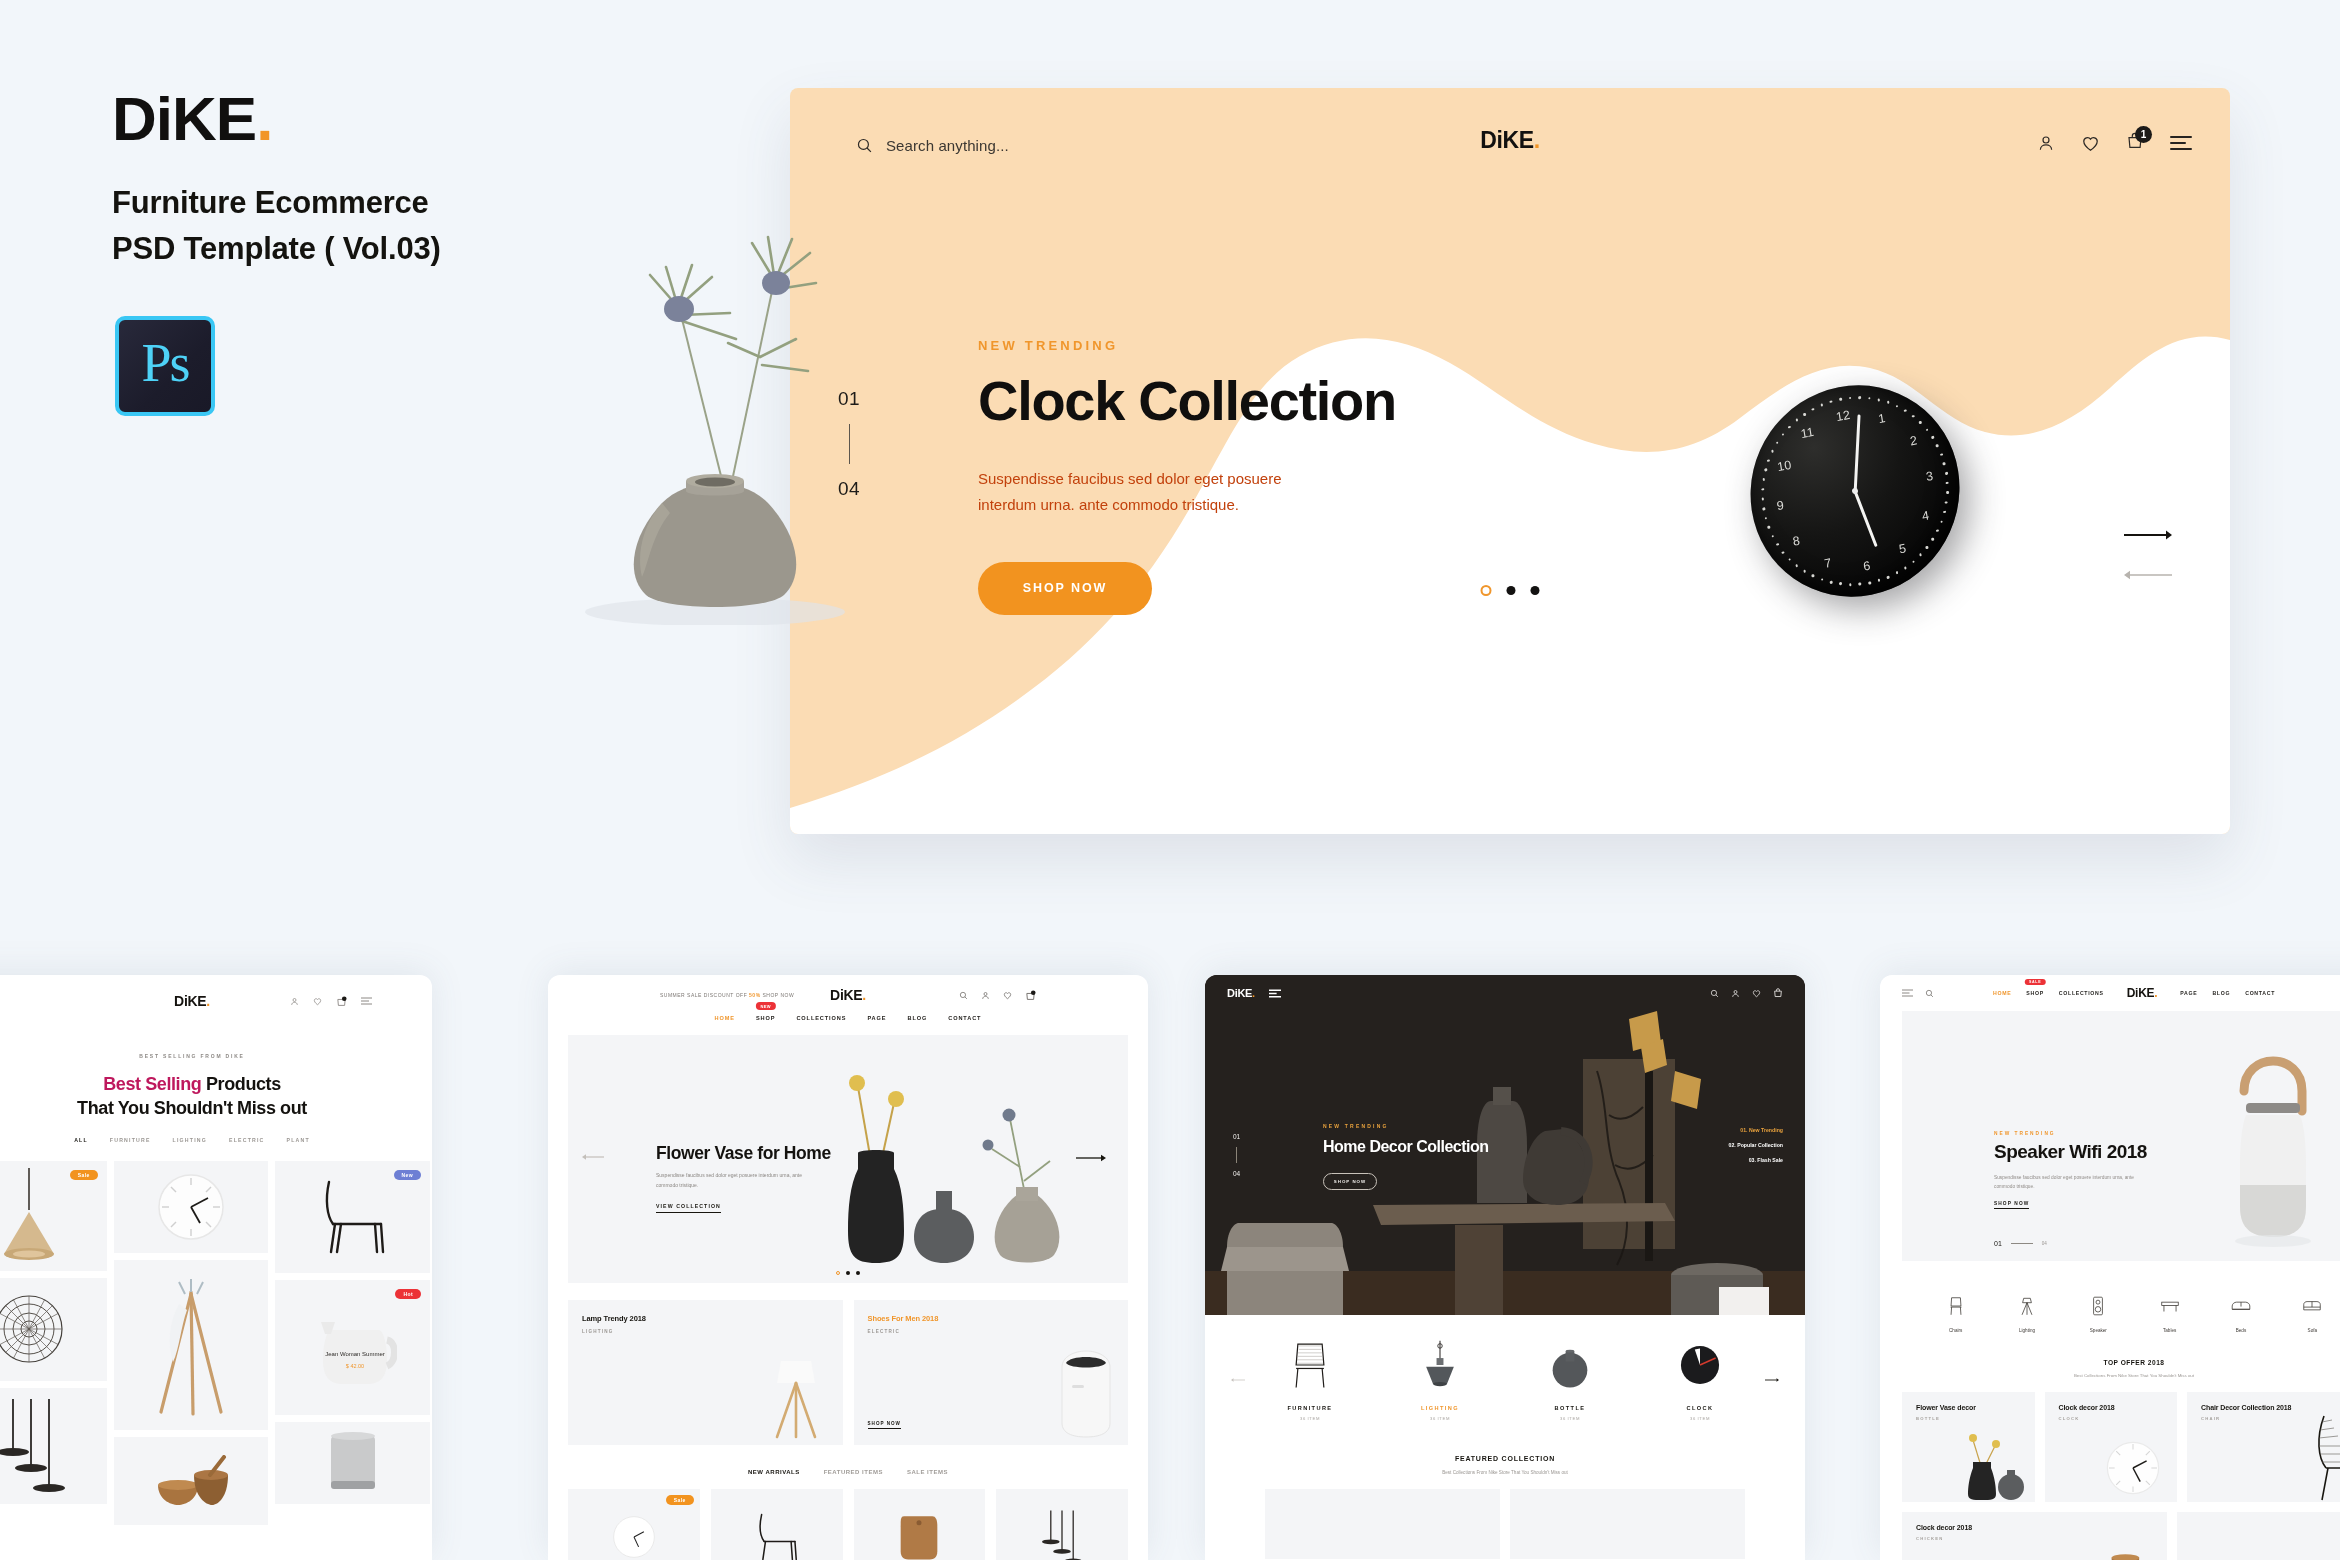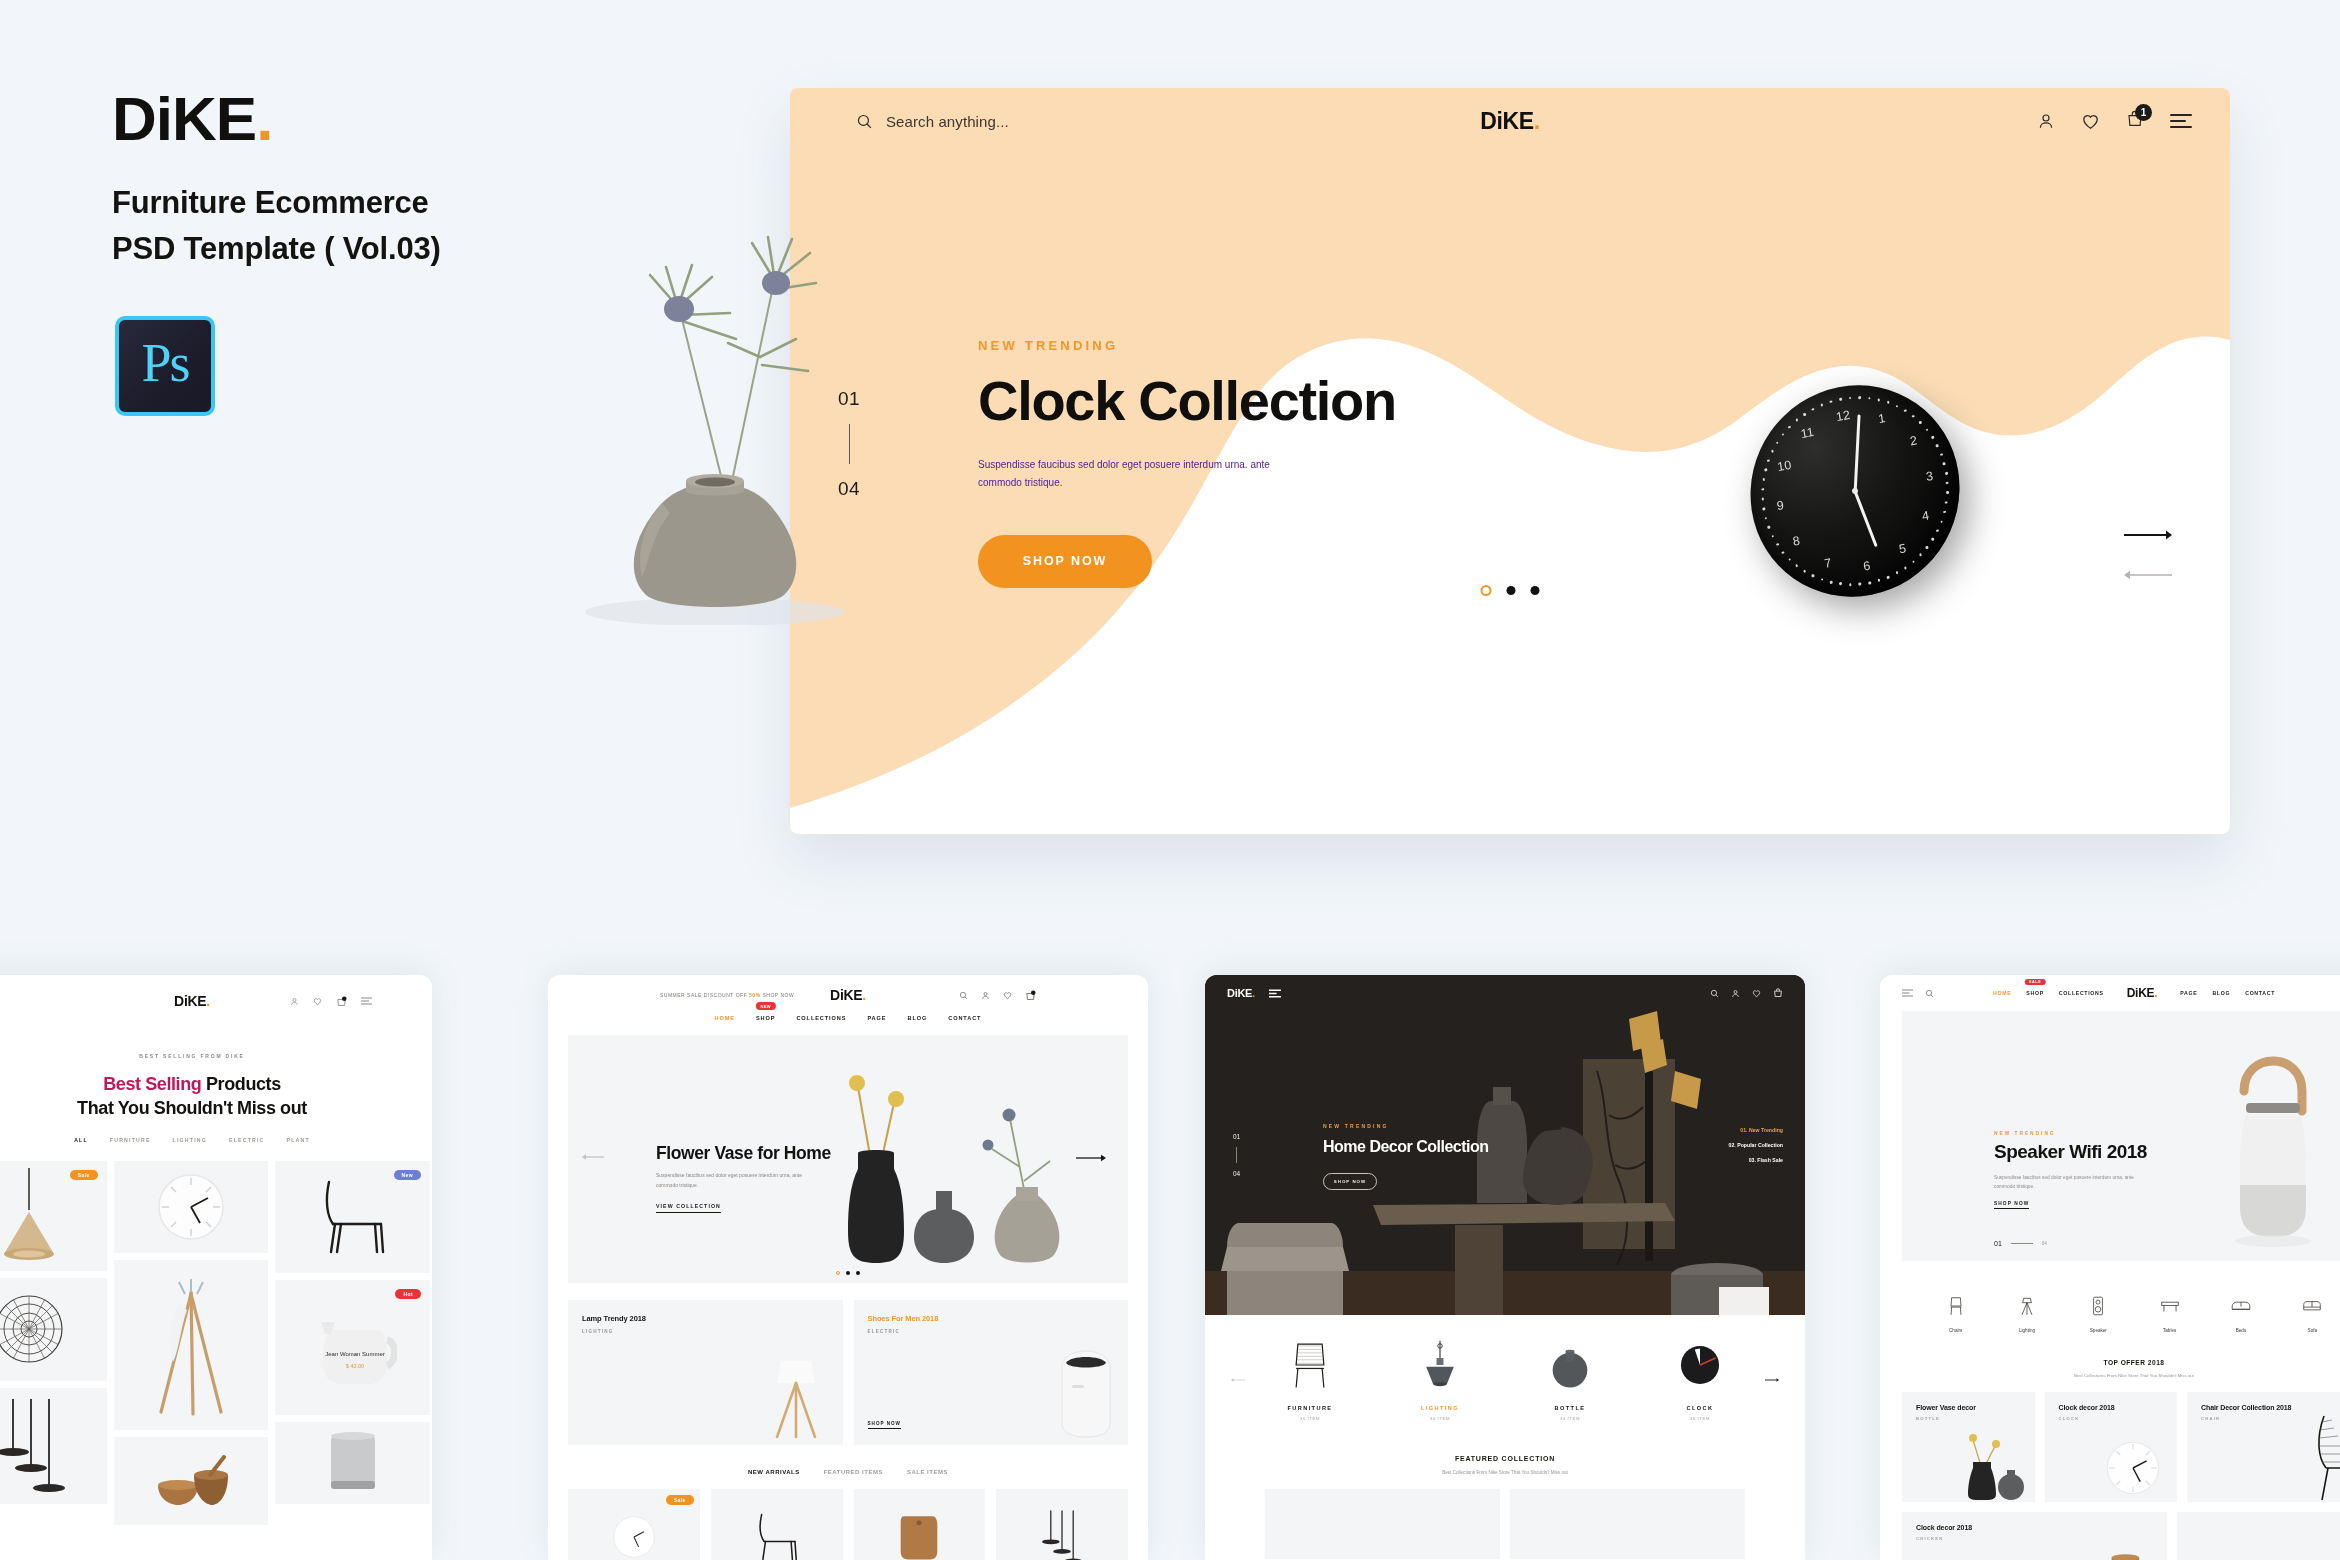--- a/index.html
+++ b/index.html
@@ -39,21 +39,21 @@
   .hero {
     position: absolute; left: 790px; top: 88px;
     width: 1440px; height: 746px;
     background: #fbdcb4; border-radius: 8px; overflow: hidden;
     box-shadow: 0 26px 60px rgba(70,85,110,.12);
   }
   .hero-wave { position: absolute; inset: 0; width: 100%; height: 100%; }
 
   .hero-top {
     position: absolute; top: 0; left: 0; right: 0; height: 66px;
-    display: flex; align-items: center; z-index: 6;
+    display: flex; align-items: flex-end; z-index: 6;
     padding: 0 38px;
   }
   .hsearch { display: flex; align-items: center; gap: 13px; margin-left: 28px; }
   .hsearch-txt { font-size: 15px; color: #3b3732; letter-spacing: .1px; }
   .hero-logo {
     position: absolute; left: 50%; transform: translateX(-50%);
     font-size: 23px; font-weight: 700; color: #121110; letter-spacing: -0.4px;
   }
   .hero-logo .dot { color: #f29527; }
   .hero-icons { margin-left: auto; display: flex; align-items: center; gap: 26px; }
@@ -79,21 +79,21 @@
   .hero-body { position: absolute; left: 188px; top: 250px; z-index: 6; width: 640px; }
   .eyebrow {
     font-size: 13px; font-weight: 700; letter-spacing: 3.2px;
     color: #f0962c; margin-bottom: 18px;
   }
   .hero-h1 {
     font-size: 56px; font-weight: 700; color: #100f0e;
     letter-spacing: -1.3px; line-height: 1.06;
   }
   .hero-sub {
-    margin-top: 26px; font-size: 10px; color: #4c1d95;
+    margin-top: 36px; font-size: 15px; color: #c2410c;
     line-height: 1.72; max-width: 330px;
   }
   .shop-btn {
     margin-top: 44px; display: inline-flex; align-items: center; justify-content: center;
     background: #f2931f; color: #fff; border: none; border-radius: 30px;
     width: 174px; height: 53px; cursor: pointer;
     font-size: 12.5px; font-weight: 700; letter-spacing: 1.9px;
     font-family: "Liberation Sans", sans-serif;
   }
 

